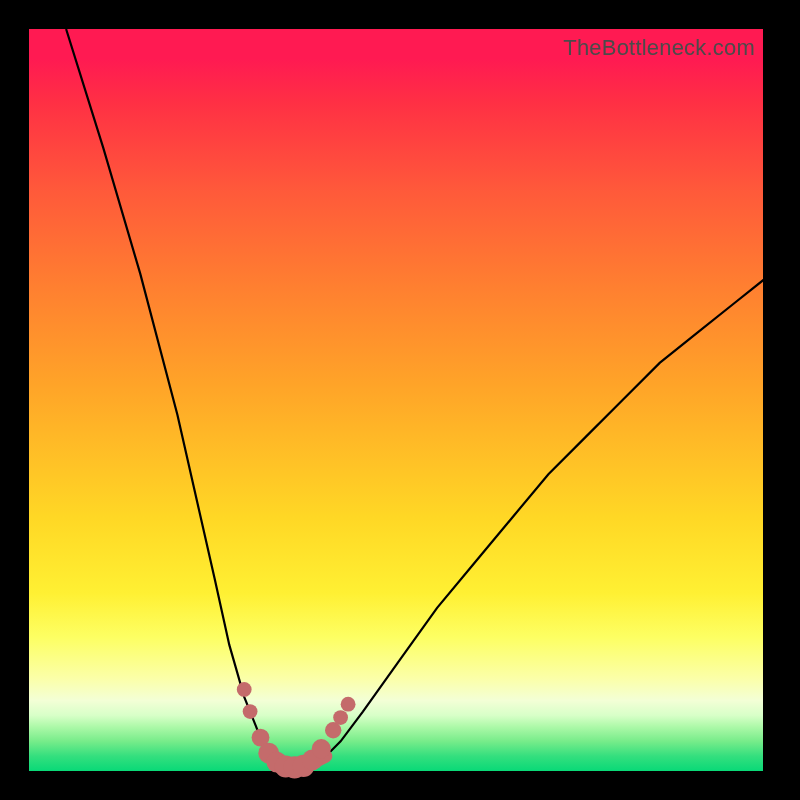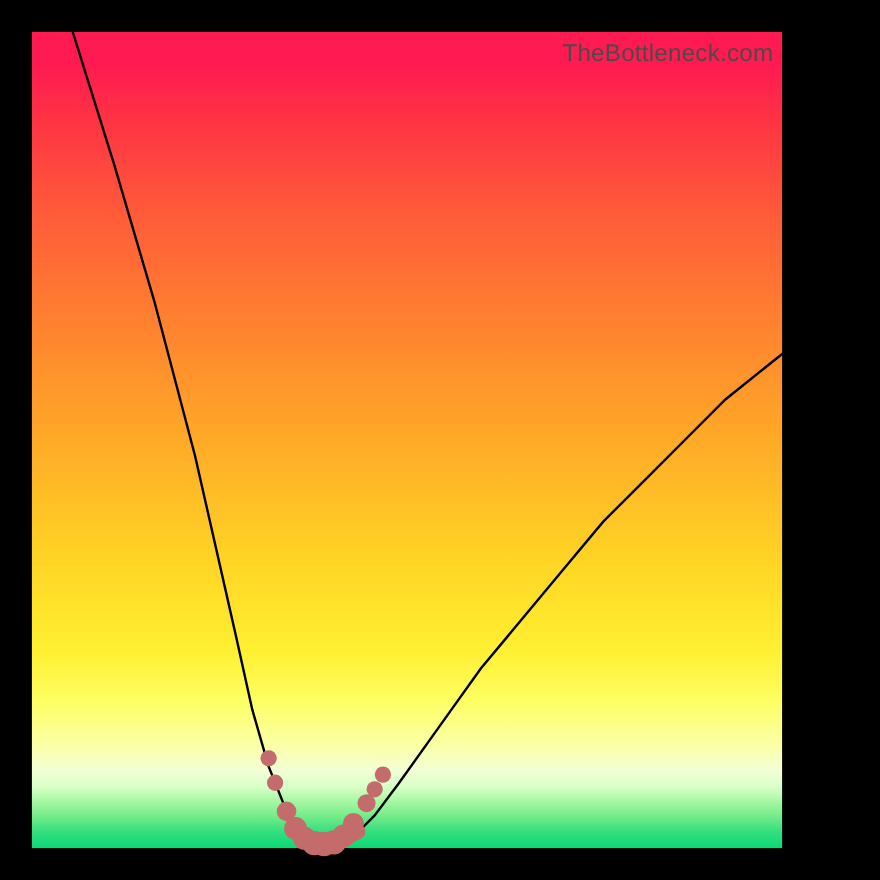--- a/index.html
+++ b/index.html
@@ -14,21 +14,21 @@
   .frame {
     position: relative;
     width: 800px;
     height: 800px;
     background: #000;
   }
   .plot-area {
     position: absolute;
     left: 29px;
     top: 29px;
-    width: 682px;
+    width: 734px;
     height: 742px;
     
     background: linear-gradient(
       to bottom,
       #ff1a52 0%,
       #ff1a52 4%,
       #ff3044 10%,
       #ff5a3a 22%,
       #ff8030 35%,
       #ffa428 48%,

